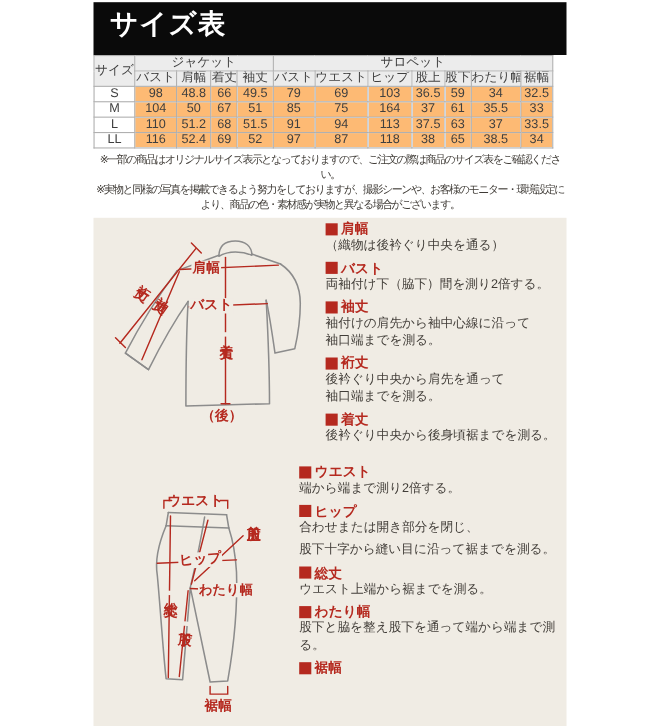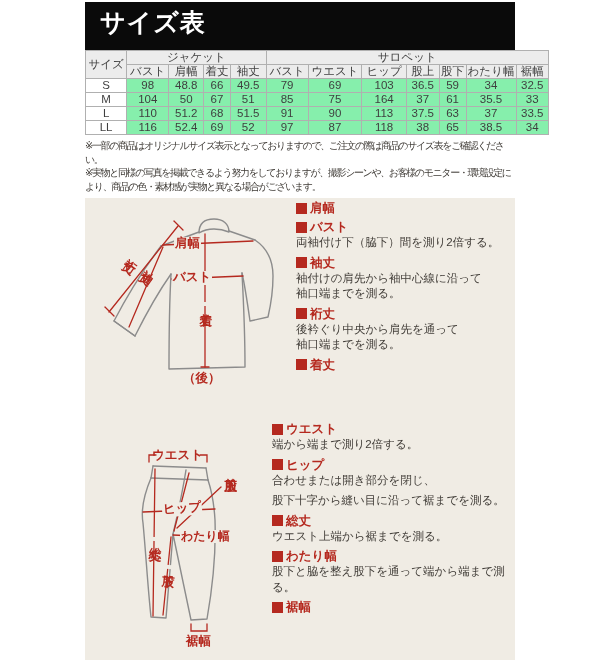--- a/index.html
+++ b/index.html
@@ -15,32 +15,32 @@
   .titlebar {
     height:48px; background:#0a0a0a; color:#ffffff;
     font-size:25px; font-weight:bold; line-height:40px;
     padding-left:15px; box-sizing:border-box; letter-spacing:1px;
   }
 
   
   .unit { text-align:right; font-size:11px; color:#3f3b36; margin:2px 2px 2px 0; line-height:12px; }
 
   
-  table.size { width:464px; border-collapse:collapse; table-layout:fixed; }
+  table.size { width:418px; border-collapse:collapse; table-layout:fixed; }
   table.size th, table.size td {
     border:1px solid #b0b0b0; font-size:11.5px; font-weight:normal;
     text-align:center; vertical-align:middle; padding:0; line-height:13px;
     color:#3f3f3f; overflow:hidden; white-space:nowrap;
   }
   table.size thead th { background:#ececec; }
   table.size tbody th { background:#ffffff; }
-  table.size tbody td { background:#86efac; }
-
-  
-  .notes { margin-top:4px; font-size:10px; letter-spacing:-1.4px; line-height:13.5px; color:#3f3b36; }
+  table.size tbody td { background:#fdba74; }
+
+  
+  .notes { margin-top:4px; font-size:10px; letter-spacing:-1.4px; line-height:13.5px; color:#3f3b36;text-align:center; }
   .notes p { margin:0; }
 
   
   .panel { position:relative; width:430px; height:468px; background:#f0ece4; margin-top:5px; overflow:hidden; }
 
   
   .diagram { position:absolute; }
   .diagram svg { position:absolute; left:0; top:0; }
   .dlabel {
     position:absolute; color:#b5291f; font-weight:bold;
@@ -135,21 +135,21 @@
           <td>35.5</td>
           <td>33</td>
         </tr>
         <tr>
           <th>L</th>
           <td>110</td>
           <td>51.2</td>
           <td>68</td>
           <td>51.5</td>
           <td>91</td>
-          <td>90</td>
+          <td>94</td>
           <td>113</td>
           <td>37.5</td>
           <td>63</td>
           <td>37</td>
           <td>33.5</td>
         </tr>
         <tr>
           <th>LL</th>
           <td>116</td>
           <td>52.4</td>
@@ -233,20 +233,21 @@
         <span class="dlabel bg vert" style="left:76px; top:130px; transform:rotate(6deg);">股下</span>
         <span class="dlabel" style="left:101px; top:200px;">裾幅</span>
       </div>
 
       <div class="defs" style="left:211px; top:3px; width:221px;">
         <div class="def">
           <div class="def-h">
               <span class="sq"></span>
               <span>肩幅</span>
             </div>
+          <p>（織物は後衿ぐり中央を通る）</p>
         </div>
         <div class="def">
           <div class="def-h">
               <span class="sq"></span>
               <span>バスト</span>
             </div>
           <p>両袖付け下（脇下）間を測り2倍する。</p>
         </div>
         <div class="def">
           <div class="def-h">
@@ -262,20 +263,21 @@
               <span>裄丈</span>
             </div>
           <p>後衿ぐり中央から肩先を通って</p>
           <p>袖口端までを測る。</p>
         </div>
         <div class="def">
           <div class="def-h">
               <span class="sq"></span>
               <span>着丈</span>
             </div>
+          <p>後衿ぐり中央から後身頃裾までを測る。</p>
         </div>
       </div>
 
       <div class="defs" style="left:187px; top:224px; width:243px;">
         <div class="def">
           <div class="def-h">
               <span class="sq"></span>
               <span>ウエスト</span>
             </div>
           <p>端から端まで測り2倍する。</p>

